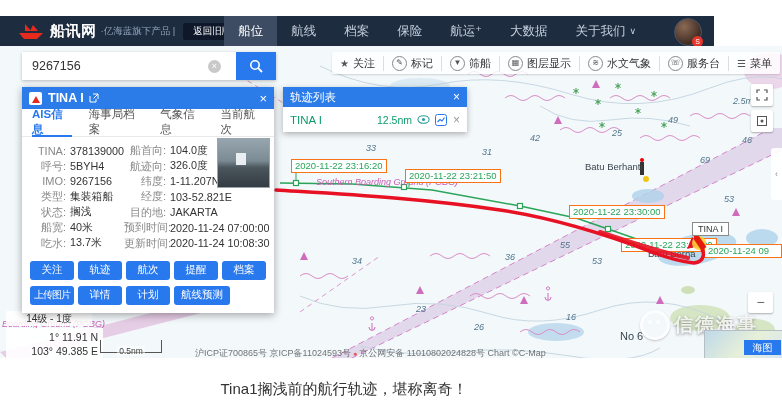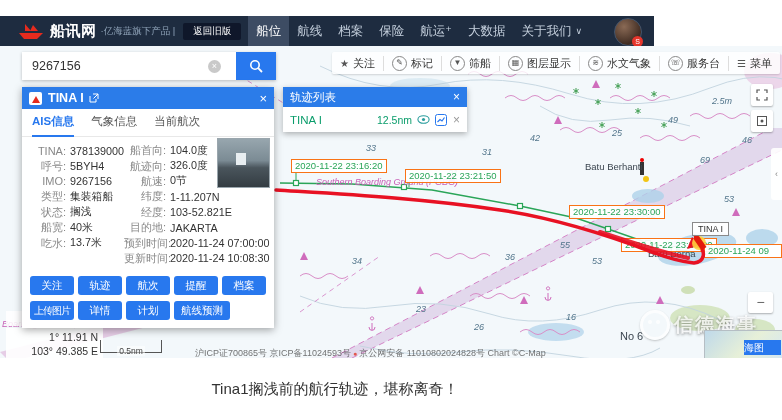--- a/index.html
+++ b/index.html
@@ -1,26 +1,26 @@
 <!DOCTYPE html>
 <html><head>
 <meta charset="utf-8">
 <style>
   html,body{margin:0;padding:0;background:#fff;}
   .page{position:relative;width:782px;height:420px;background:#fff;overflow:hidden;
         font-family:"Liberation Sans","DejaVu Sans",sans-serif;}
   
-  .topbar{position:absolute;top:16px;left:0;width:654px;height:30px;background:#1e2c40;
+  .topbar{position:absolute;top:16px;left:0;width:714px;height:30px;background:#1e2c40;
           display:flex;align-items:center;}
   .brand{display:flex;align-items:center;margin-left:18px;}
   .brand-name{color:#fff;font-size:15px;font-weight:bold;margin-left:6px;letter-spacing:.5px;}
   .brand-suffix{color:#8fa3b8;font-size:9.5px;margin-left:4px;}
   .back-badge{margin-left:8px;background:#0f172a;color:#fff;font-size:9.5px;padding:2px 10px;border-radius:2px;cursor:pointer;}
   .nav{position:absolute;right:64px;top:0;height:30px;display:flex;}
-  .nav-item{display:flex;align-items:center;padding:0 8px;color:#c6d1de;font-size:12.5px;cursor:pointer;white-space:nowrap;}
+  .nav-item{display:flex;align-items:center;padding:0 14px;color:#c6d1de;font-size:12.5px;cursor:pointer;white-space:nowrap;}
   .nav-item.active{background:#3d4c63;color:#fff;}
   .nav-chevron{font-size:9px;margin-left:4px;color:#c6d1de;}
   .avatar{position:absolute;right:12px;top:2px;width:26px;height:26px;border-radius:50%;
           background:radial-gradient(circle at 35% 30%,#8a6a55,#402c22 70%);border:1px solid #44546b;}
   .avatar-badge{position:absolute;right:-2px;bottom:-2px;width:11px;height:11px;border-radius:50%;
           background:#e5352b;color:#fff;font-size:7px;line-height:11px;text-align:center;}
   
   .map{position:absolute;top:46px;left:0;width:782px;height:312px;background:#f3f8fb;overflow:hidden;}
   .map svg.layer{position:absolute;left:0;top:0;}
   
@@ -99,31 +99,31 @@
   .ctl-stack{position:absolute;right:9px;top:38px;z-index:30;display:flex;flex-direction:column;gap:4px;}
   .ctl-btn{width:22px;height:22px;background:#fff;border-radius:2px;box-shadow:0 1px 2px rgba(0,0,0,.3);
            display:flex;align-items:center;justify-content:center;cursor:pointer;}
   .collapse-strip{position:absolute;right:0;top:102px;width:11px;height:52px;background:rgba(255,255,255,.9);
            border-radius:3px 0 0 3px;z-index:30;color:#888;font-size:9px;display:flex;align-items:center;justify-content:center;cursor:pointer;}
   .minus-btn{position:absolute;left:748px;top:246px;width:25px;height:21px;background:#fff;border-radius:2px;
            box-shadow:0 1px 2px rgba(0,0,0,.3);color:#666;font-size:14px;text-align:center;line-height:20px;cursor:pointer;z-index:30;}
   .minimap{position:absolute;left:704px;top:284px;width:78px;height:27px;border:1px solid #b5bec4;z-index:30;
            background:linear-gradient(135deg,#bfd9ea,#e7f0d8 55%,#d4e6f2);}
   .hai-btn{position:absolute;left:744px;top:294px;width:37px;height:15px;background:#2878ee;color:#fff;
-           font-size:10px;text-align:left;line-height:16px;z-index:31;cursor:pointer;}
+           font-size:10px;text-align:center;line-height:16px;z-index:31;cursor:pointer;}
   
   .wm{position:absolute;left:640px;top:264px;display:flex;align-items:center;z-index:27;opacity:.85;}
   .wm-logo{width:24px;height:24px;border-radius:50%;border:3px solid rgba(255,255,255,.85);
            box-shadow:0 1px 2px rgba(90,90,90,.4);position:relative;}
   .wm-logo i{position:absolute;left:5px;top:7px;width:4px;height:4px;border-radius:50%;background:rgba(255,255,255,.9);}
   .wm-logo em{position:absolute;left:13px;top:7px;width:4px;height:4px;border-radius:50%;background:rgba(255,255,255,.9);}
   .wm-text{margin-left:4px;font-size:19px;font-weight:bold;color:rgba(255,255,255,.88);
            text-shadow:0 1px 3px rgba(80,80,80,.75);letter-spacing:2px;}
   
-  .footer{position:absolute;left:0;top:358px;width:670px;height:62px;background:#fff;text-align:center;}
+  .footer{position:absolute;left:0;top:358px;width:670px;height:62px;background:#fff;text-align:center;padding-left:9px;}
   .caption{padding-top:22px;font-size:15px;color:#333;}
 </style>
 </head>
 <body>
 
 <div class="page">
 
   <div class="topbar">
     <div class="brand">
       <svg width="26" height="17" viewBox="0 0 26 17">
@@ -264,21 +264,21 @@
     <span class="depth" style="left:612px;top:82px;">25</span>
     <span class="depth" style="left:646px;top:164px;">62</span>
     <span class="depth" style="left:668px;top:69px;">49</span>
     <span class="depth" style="left:700px;top:109px;">69</span>
     <span class="depth" style="left:724px;top:148px;">53</span>
     <span class="depth" style="left:742px;top:89px;">46</span>
     <span class="depth" style="left:416px;top:258px;">23</span>
     <span class="depth" style="left:474px;top:276px;">26</span>
     <span class="depth" style="left:566px;top:266px;">16</span>
     <span class="depth" style="left:352px;top:210px;">34</span>
-    <span class="depth" style="left:712px;top:50px;">2.5m</span>
+    <span class="depth" style="left:733px;top:50px;">2.5m</span>
     <span class="depth" style="left:390px;top:42px;">37</span>
 
     <span class="dlabel" style="left:291px;top:113px;">2020-11-22 23:16:20</span>
     <span class="dlabel" style="left:405px;top:123px;">2020-11-22 23:21:50</span>
     <span class="dlabel" style="left:569px;top:159px;">2020-11-22 23:30:00</span>
     <span class="dlabel" style="left:621px;top:192px;">2020-11-22 23:33:00</span>
     <span class="dlabel clip" style="left:704px;top:198px;">2020-11-24 09</span>
 
     <svg class="layer" width="782" height="312" viewBox="0 0 782 312" style="z-index:20;">
       <g stroke="#e81123" fill="none" stroke-linecap="round">
@@ -346,20 +346,21 @@
         <span class="popup-title">TINA I</span>
         <svg width="10" height="10" viewBox="0 0 10 10">
           <path d="M1,3 V9 H7 V6" stroke="#fff" fill="none"></path>
             <path d="M4,1 H9 V6" stroke="#fff" fill="none"></path>
             <line x1="9" y1="1" x2="4.5" y2="5.5" stroke="#fff"></line>
         </svg>
         <span class="popup-close">×</span>
       </div>
       <div class="tabs">
         <span class="tab active">AIS信息</span>
+        <span class="tab">海事局档案</span>
         <span class="tab">气象信息</span>
         <span class="tab">当前航次</span>
       </div>
       <div class="infowrap">
         <div class="col-l">
           <div class="irow">
               <span class="ilab">TINA:</span>
               <span class="ival">378139000</span>
             </div>
           <div class="irow">
@@ -388,24 +389,20 @@
             </div>
         </div>
         <div class="col-r">
           <div class="irow">
               <span class="ilab">船首向:</span>
               <span class="ival">104.0度</span>
             </div>
           <div class="irow">
               <span class="ilab">航迹向:</span>
               <span class="ival">326.0度</span>
-            </div>
-          <div class="irow">
-              <span class="ilab">航速:</span>
-              <span class="ival">0节</span>
             </div>
           <div class="irow">
               <span class="ilab">纬度:</span>
               <span class="ival">1-11.207N</span>
             </div>
           <div class="irow">
               <span class="ilab">经度:</span>
               <span class="ival">103-52.821E</span>
             </div>
           <div class="irow">

